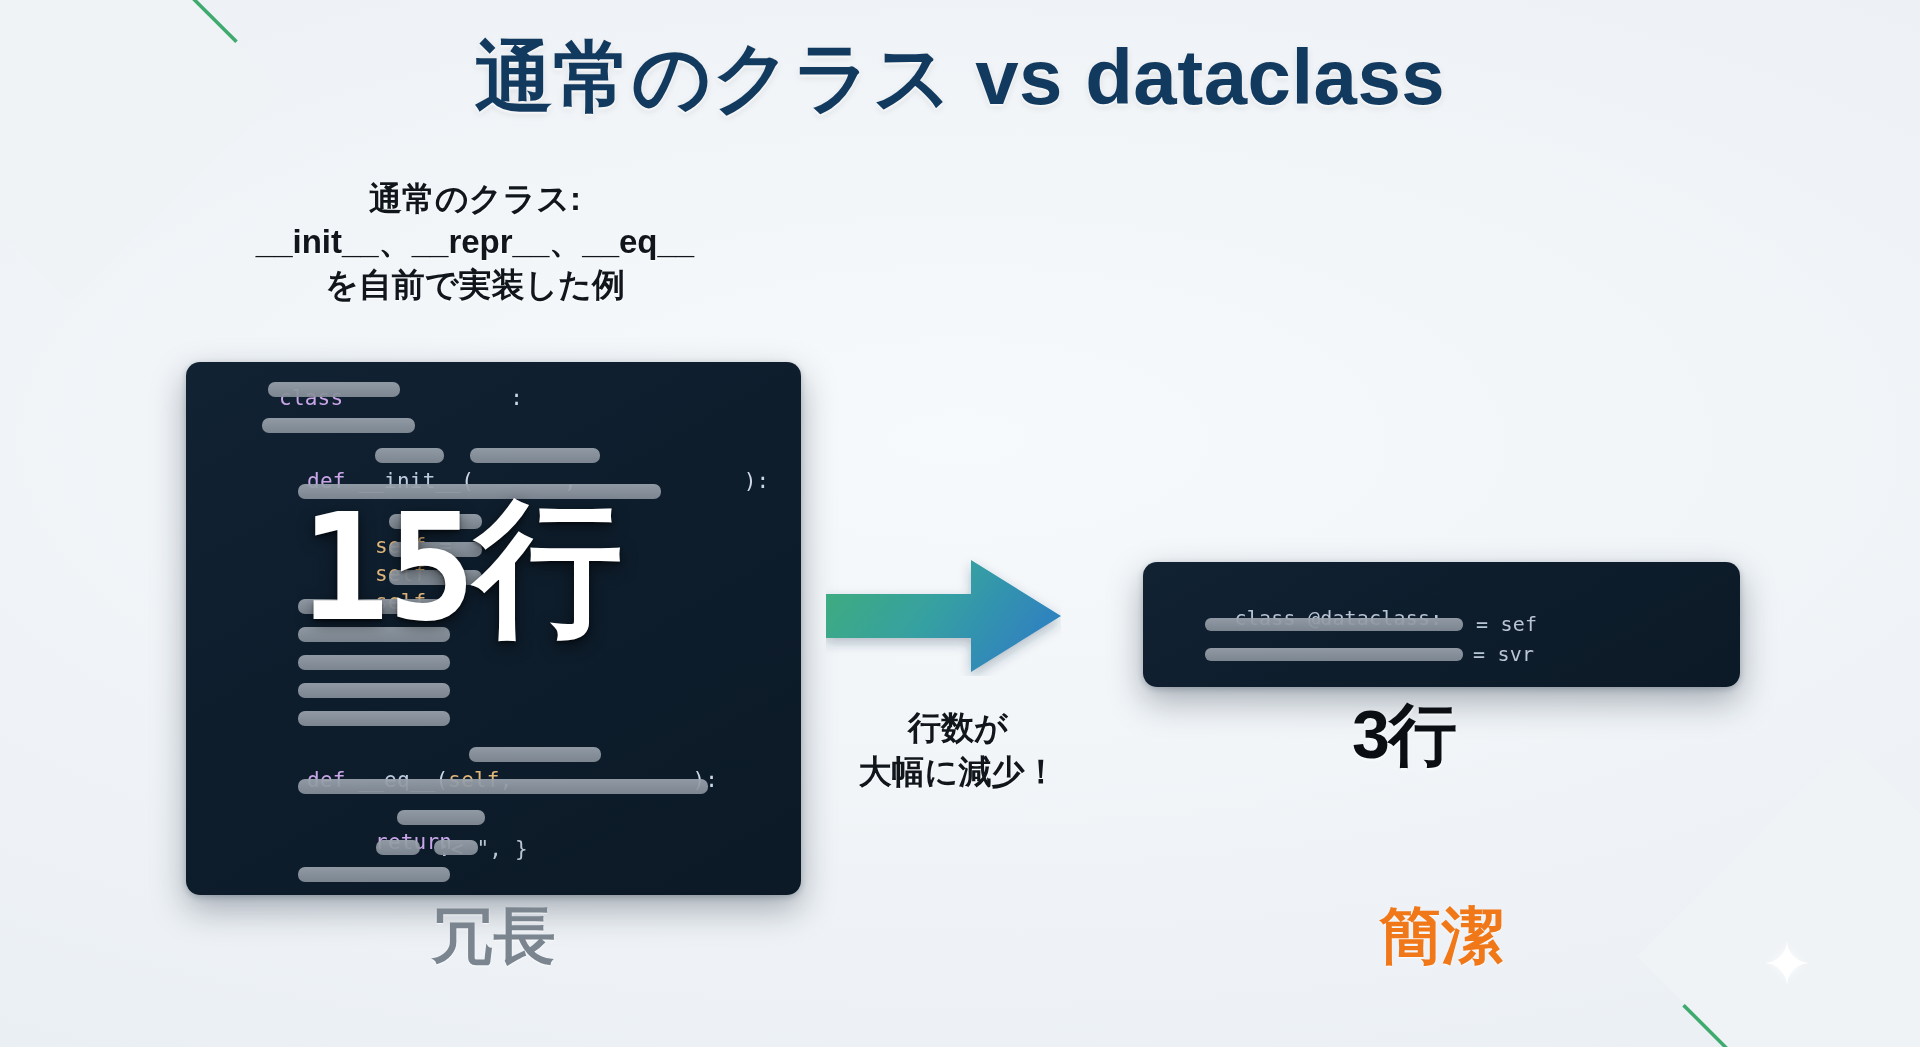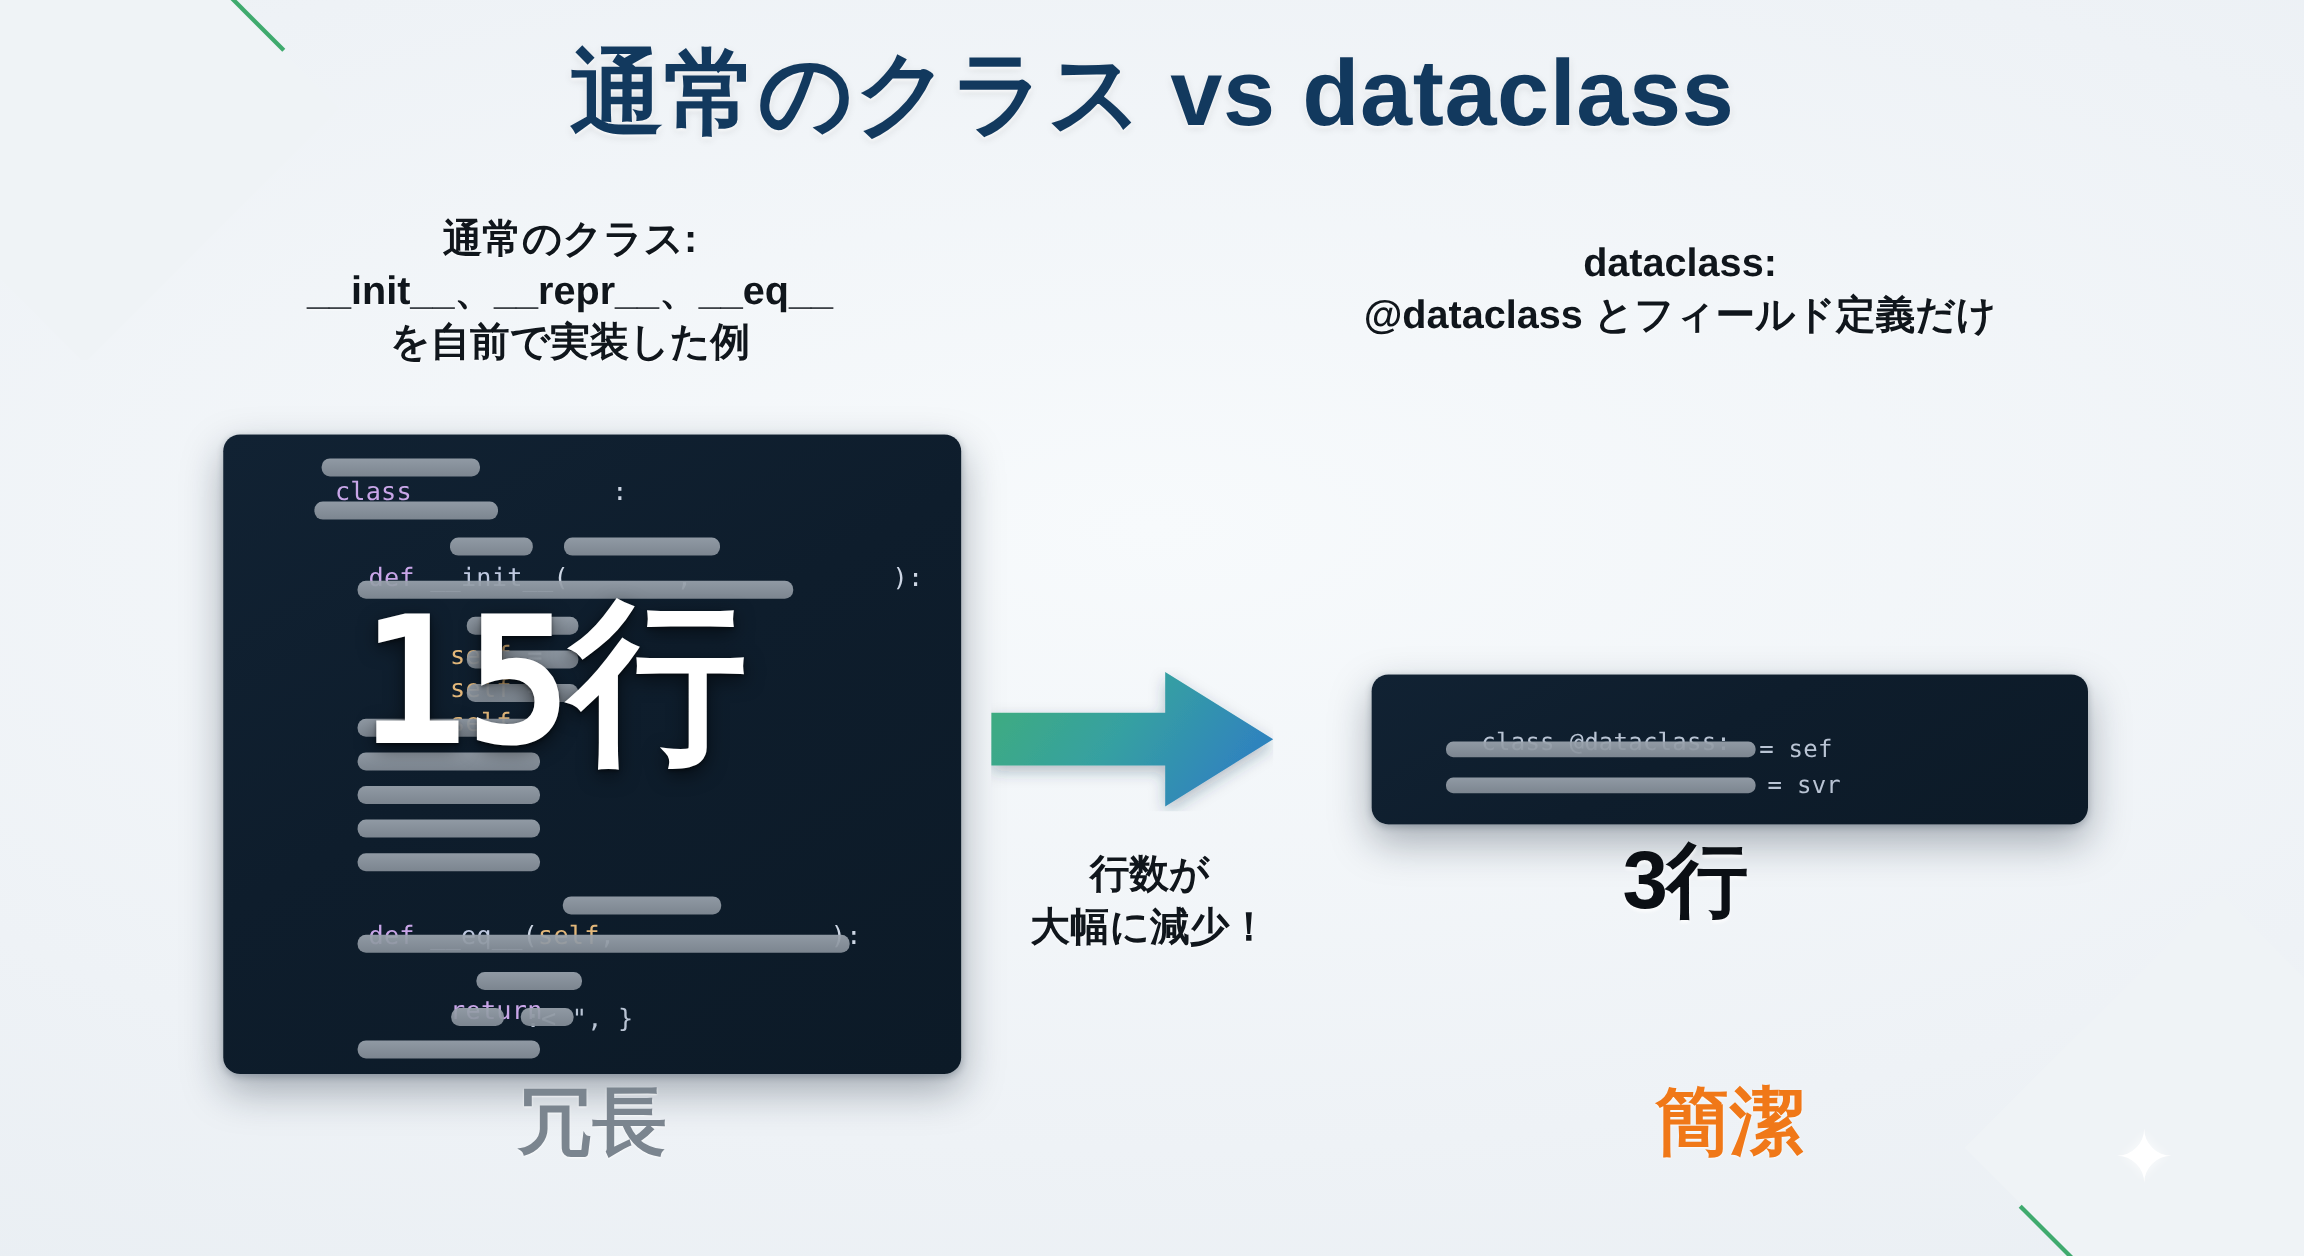--- a/index.html
+++ b/index.html
@@ -157,28 +157,24 @@
   <div class="sparkle">✦</div>
 
   <div class="title">通常のクラス vs dataclass</div>
 
   <div class="cap cap-left">
     <div>通常のクラス:</div>
     <div>__init__、__repr__、__eq__</div>
     <div>を自前で実装した例</div>
   </div>
 
-  <div class="cap cap-right">
-    <div>dataclass:</div>
-    <div>@dataclass とフィールド定義だけ</div>
-  </div>
 
   <div class="code code-left">
 
-    <div class="ln" style="left:16px;top:12px;">
+    <div class="ln" style="left:16px;top:0;">
       <span class="kw">class</span><span class="punc">&nbsp;&nbsp;&nbsp;&nbsp;&nbsp;&nbsp;&nbsp;&nbsp;&nbsp;&nbsp;&nbsp;&nbsp;&nbsp;</span><span class="punc">:</span>
     </div>
     <div class="bar" style="left:82px;top:20px;width:132px;"></div>
 
     <div class="bar" style="left:76px;top:56px;width:153px;"></div>
 
     <div class="ln" style="left:44px;top:83px;">
       <span class="kw">def</span><span class="plain">&nbsp;</span><span class="fn">__init__</span><span class="punc">(</span><span class="punc">&nbsp;&nbsp;&nbsp;&nbsp;&nbsp;&nbsp;&nbsp;</span><span class="punc">,</span><span class="punc">&nbsp;&nbsp;&nbsp;&nbsp;&nbsp;&nbsp;&nbsp;&nbsp;&nbsp;&nbsp;&nbsp;&nbsp;&nbsp;</span><span class="punc">):</span>
     </div>
     <div class="bar" style="left:189px;top:86px;width:69px;"></div>
@@ -248,21 +244,21 @@
     <div>行数が</div>
     <div>大幅に減少！</div>
   </div>
 
   <div class="code code-right">
     <div class="ln" style="left:18px;top:20px;">
       <span class="plain">class @dataclass:</span>
     </div>
 
     <div class="bar" style="left:62px;top:56px;width:258px;"></div>
-    <div class="ln plain" style="left:323px;top:50px;text-align:right;">= sef</div>
+    <div class="ln plain" style="left:333px;top:50px;text-align:right;">= sef</div>
 
     <div class="bar" style="left:62px;top:86px;width:258px;"></div>
     <div class="ln plain" style="left:330px;top:80px;">= svr</div>
   </div>
 
   <div class="count-right">3行</div>
 
   <div class="bottom-label bl-right">簡潔</div>
   <div class="bottom-label bl-left">冗長</div>
 

